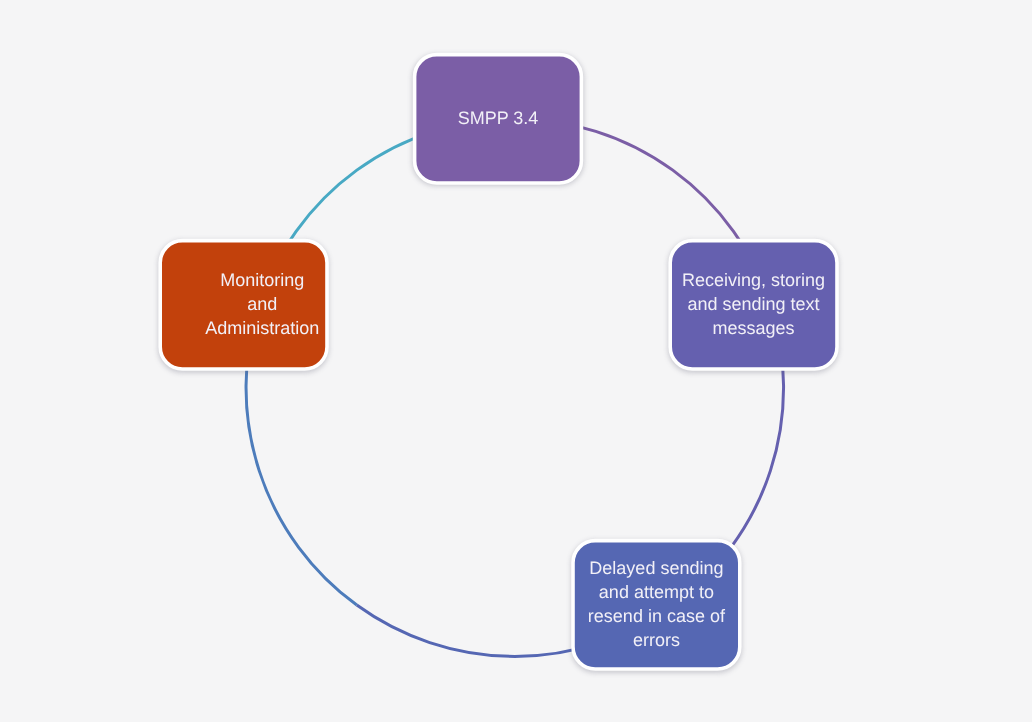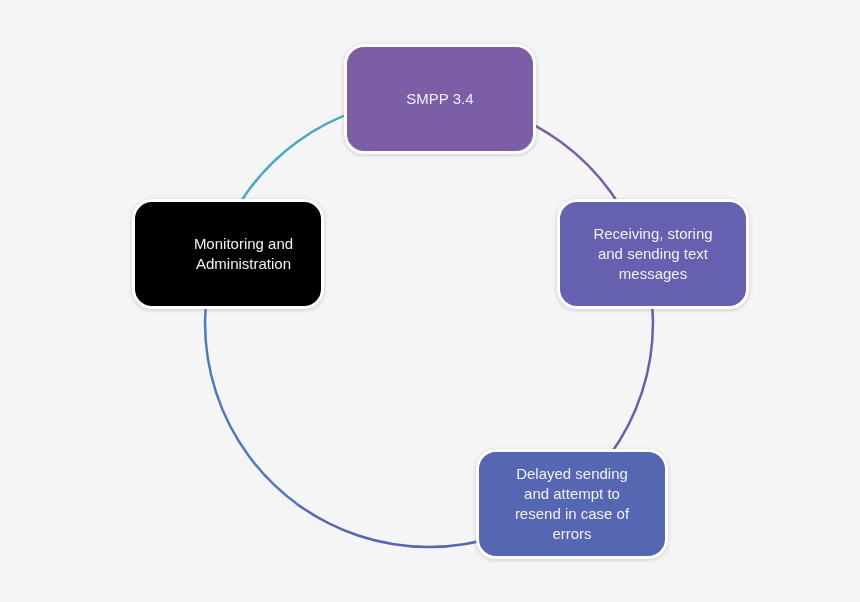--- a/index.html
+++ b/index.html
@@ -11,21 +11,21 @@
     overflow: hidden;
   }
   .arcs {
     position: absolute;
     left: 0; top: 0;
     width: 860px; height: 602px;
   }
   .node {
     position: absolute;
     box-sizing: border-box;
-    width: 192px;
+    width: 142px;
     height: 110px;
     border: 3px solid #ffffff;
     border-radius: 20px;
     box-shadow: 0 1px 4px rgba(90,90,110,0.28);
     display: flex;
     align-items: center;
     justify-content: center;
     text-align: center;
   }
   .node-label {
@@ -66,18 +66,18 @@
 errors</span>
   </div>
 
   <div class="node pos-right" style="background-color: rgb(101, 96, 175);">
     <span class="node-label">Receiving, storing
 and sending text
 messages</span>
   </div>
 
 
-  <div class="node pos-left" style="background-color: #000000; padding-left: 31px;">
+  <div class="node pos-left" style="background-color: #c2410c; padding-left: 31px;">
     <span class="node-label">Monitoring and
 Administration</span>
   </div>
 
 </div>
 
 </body></html>

